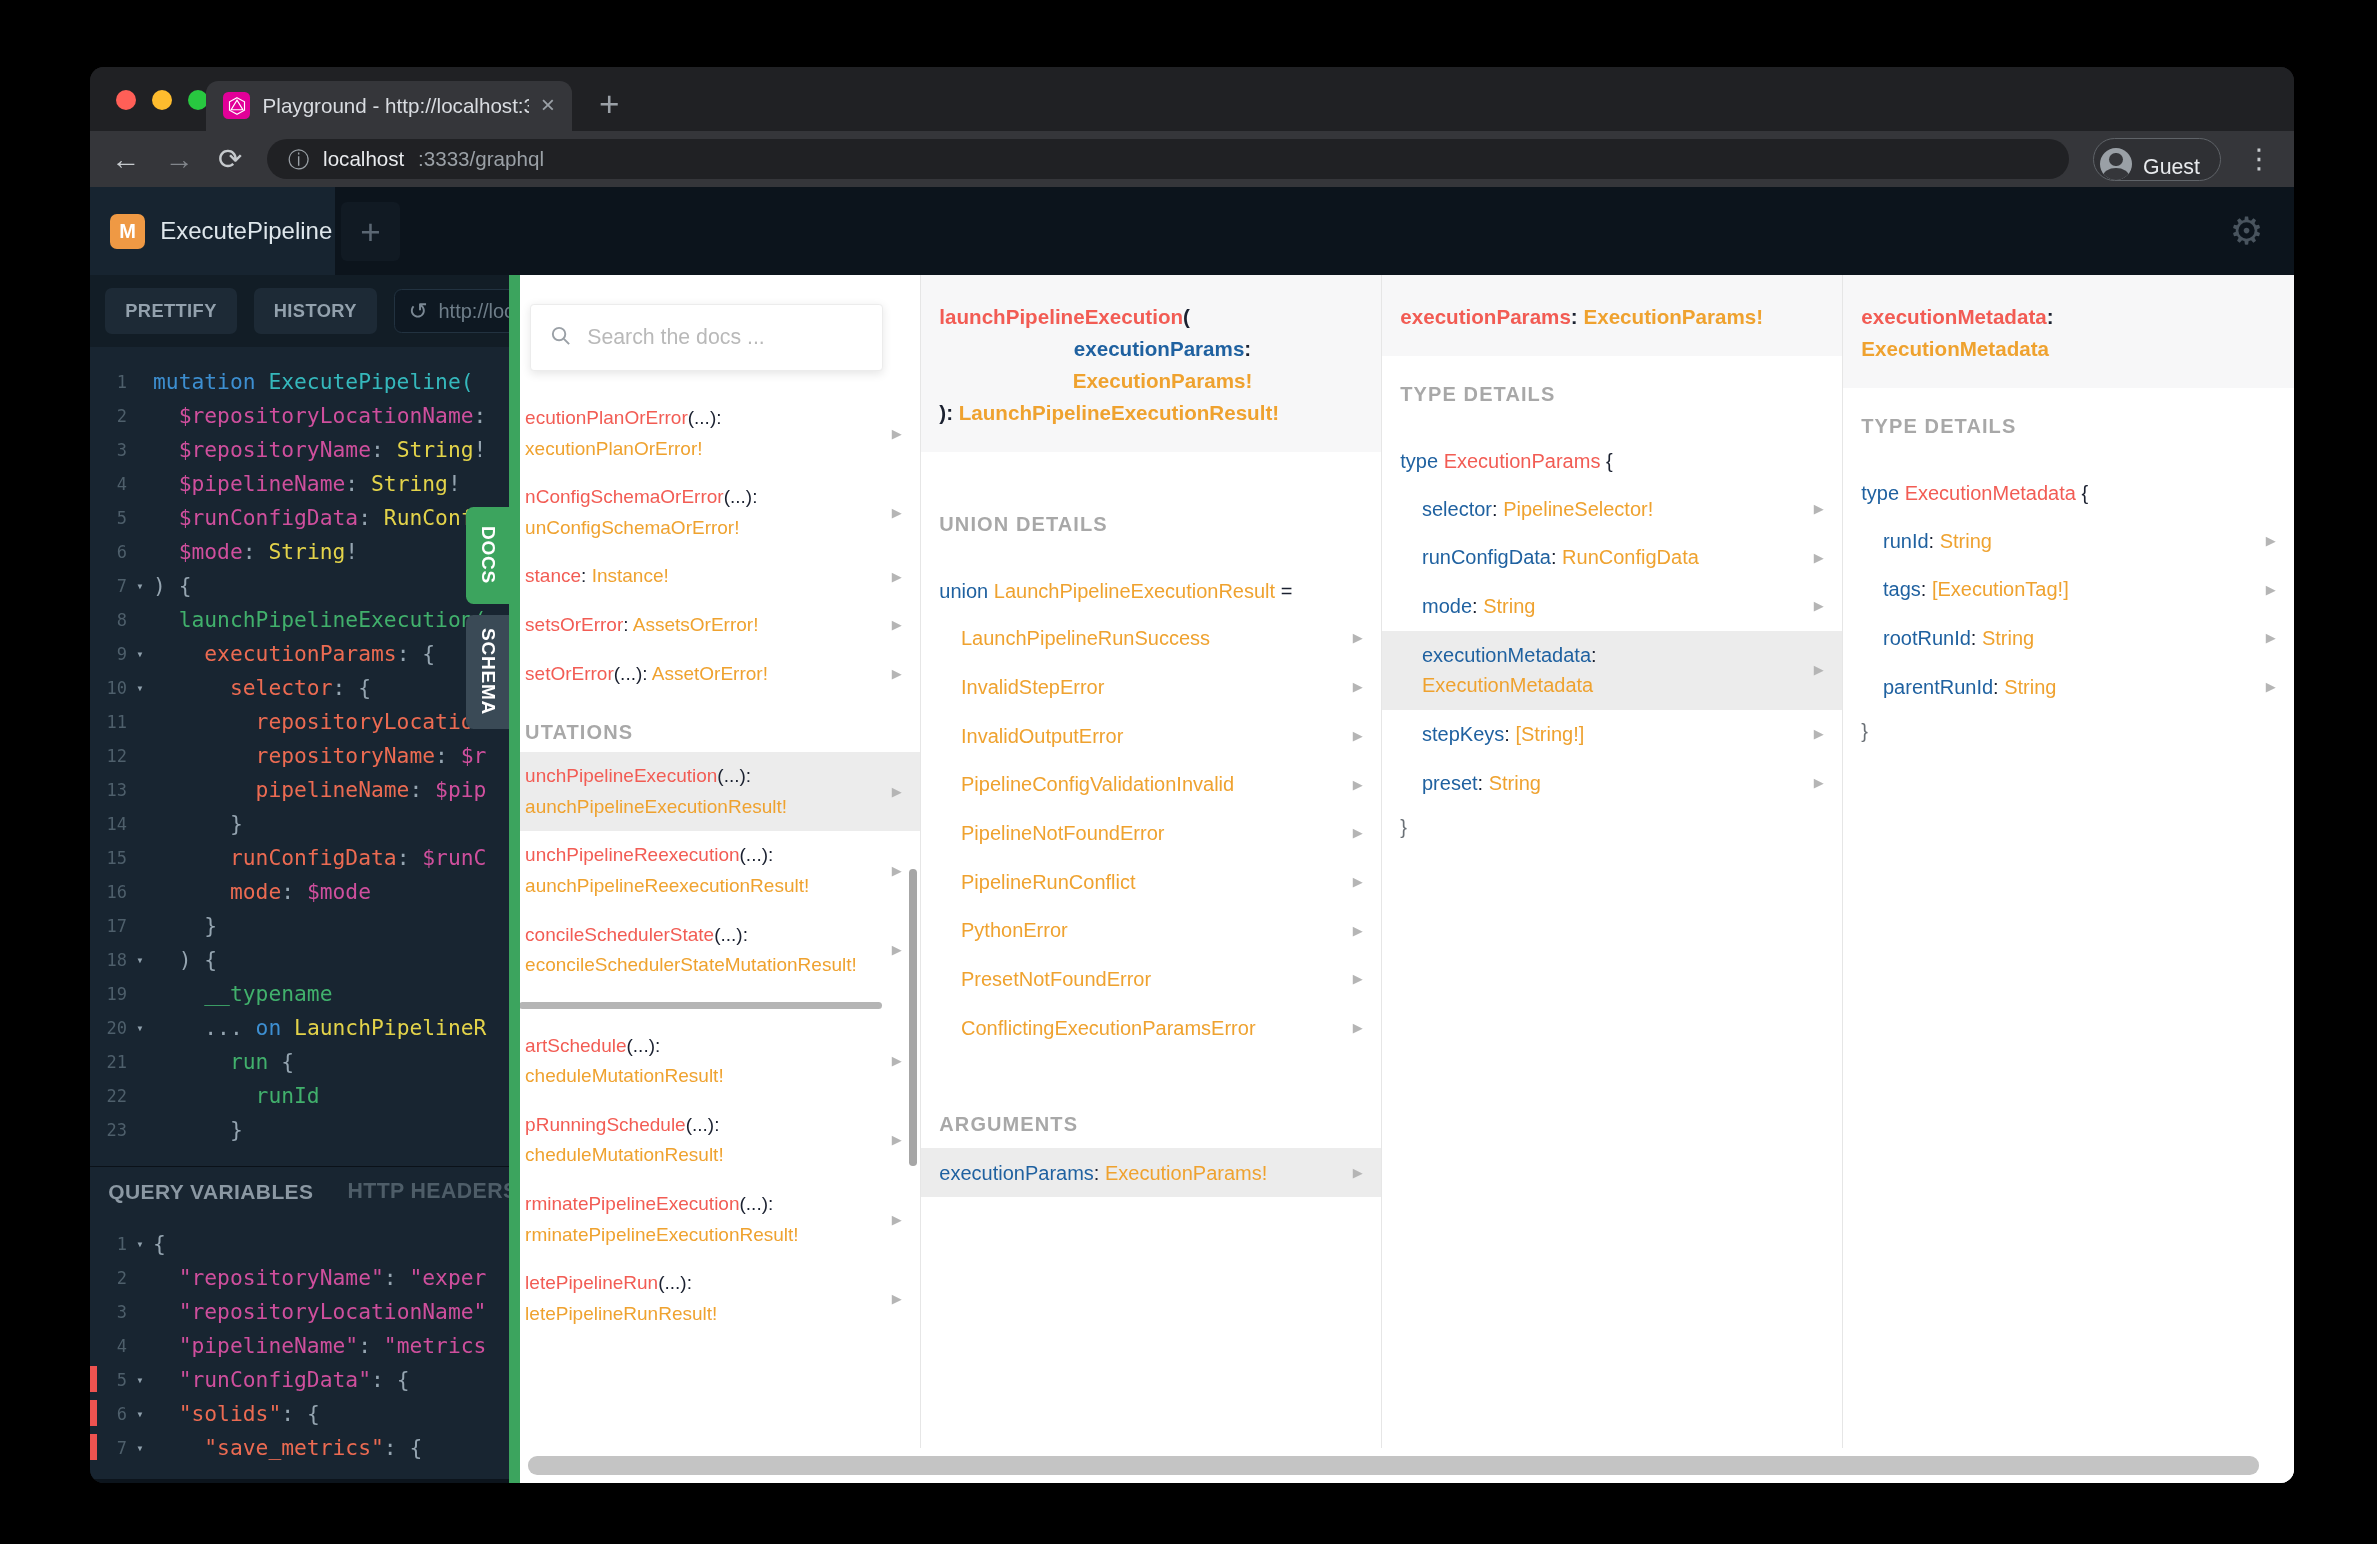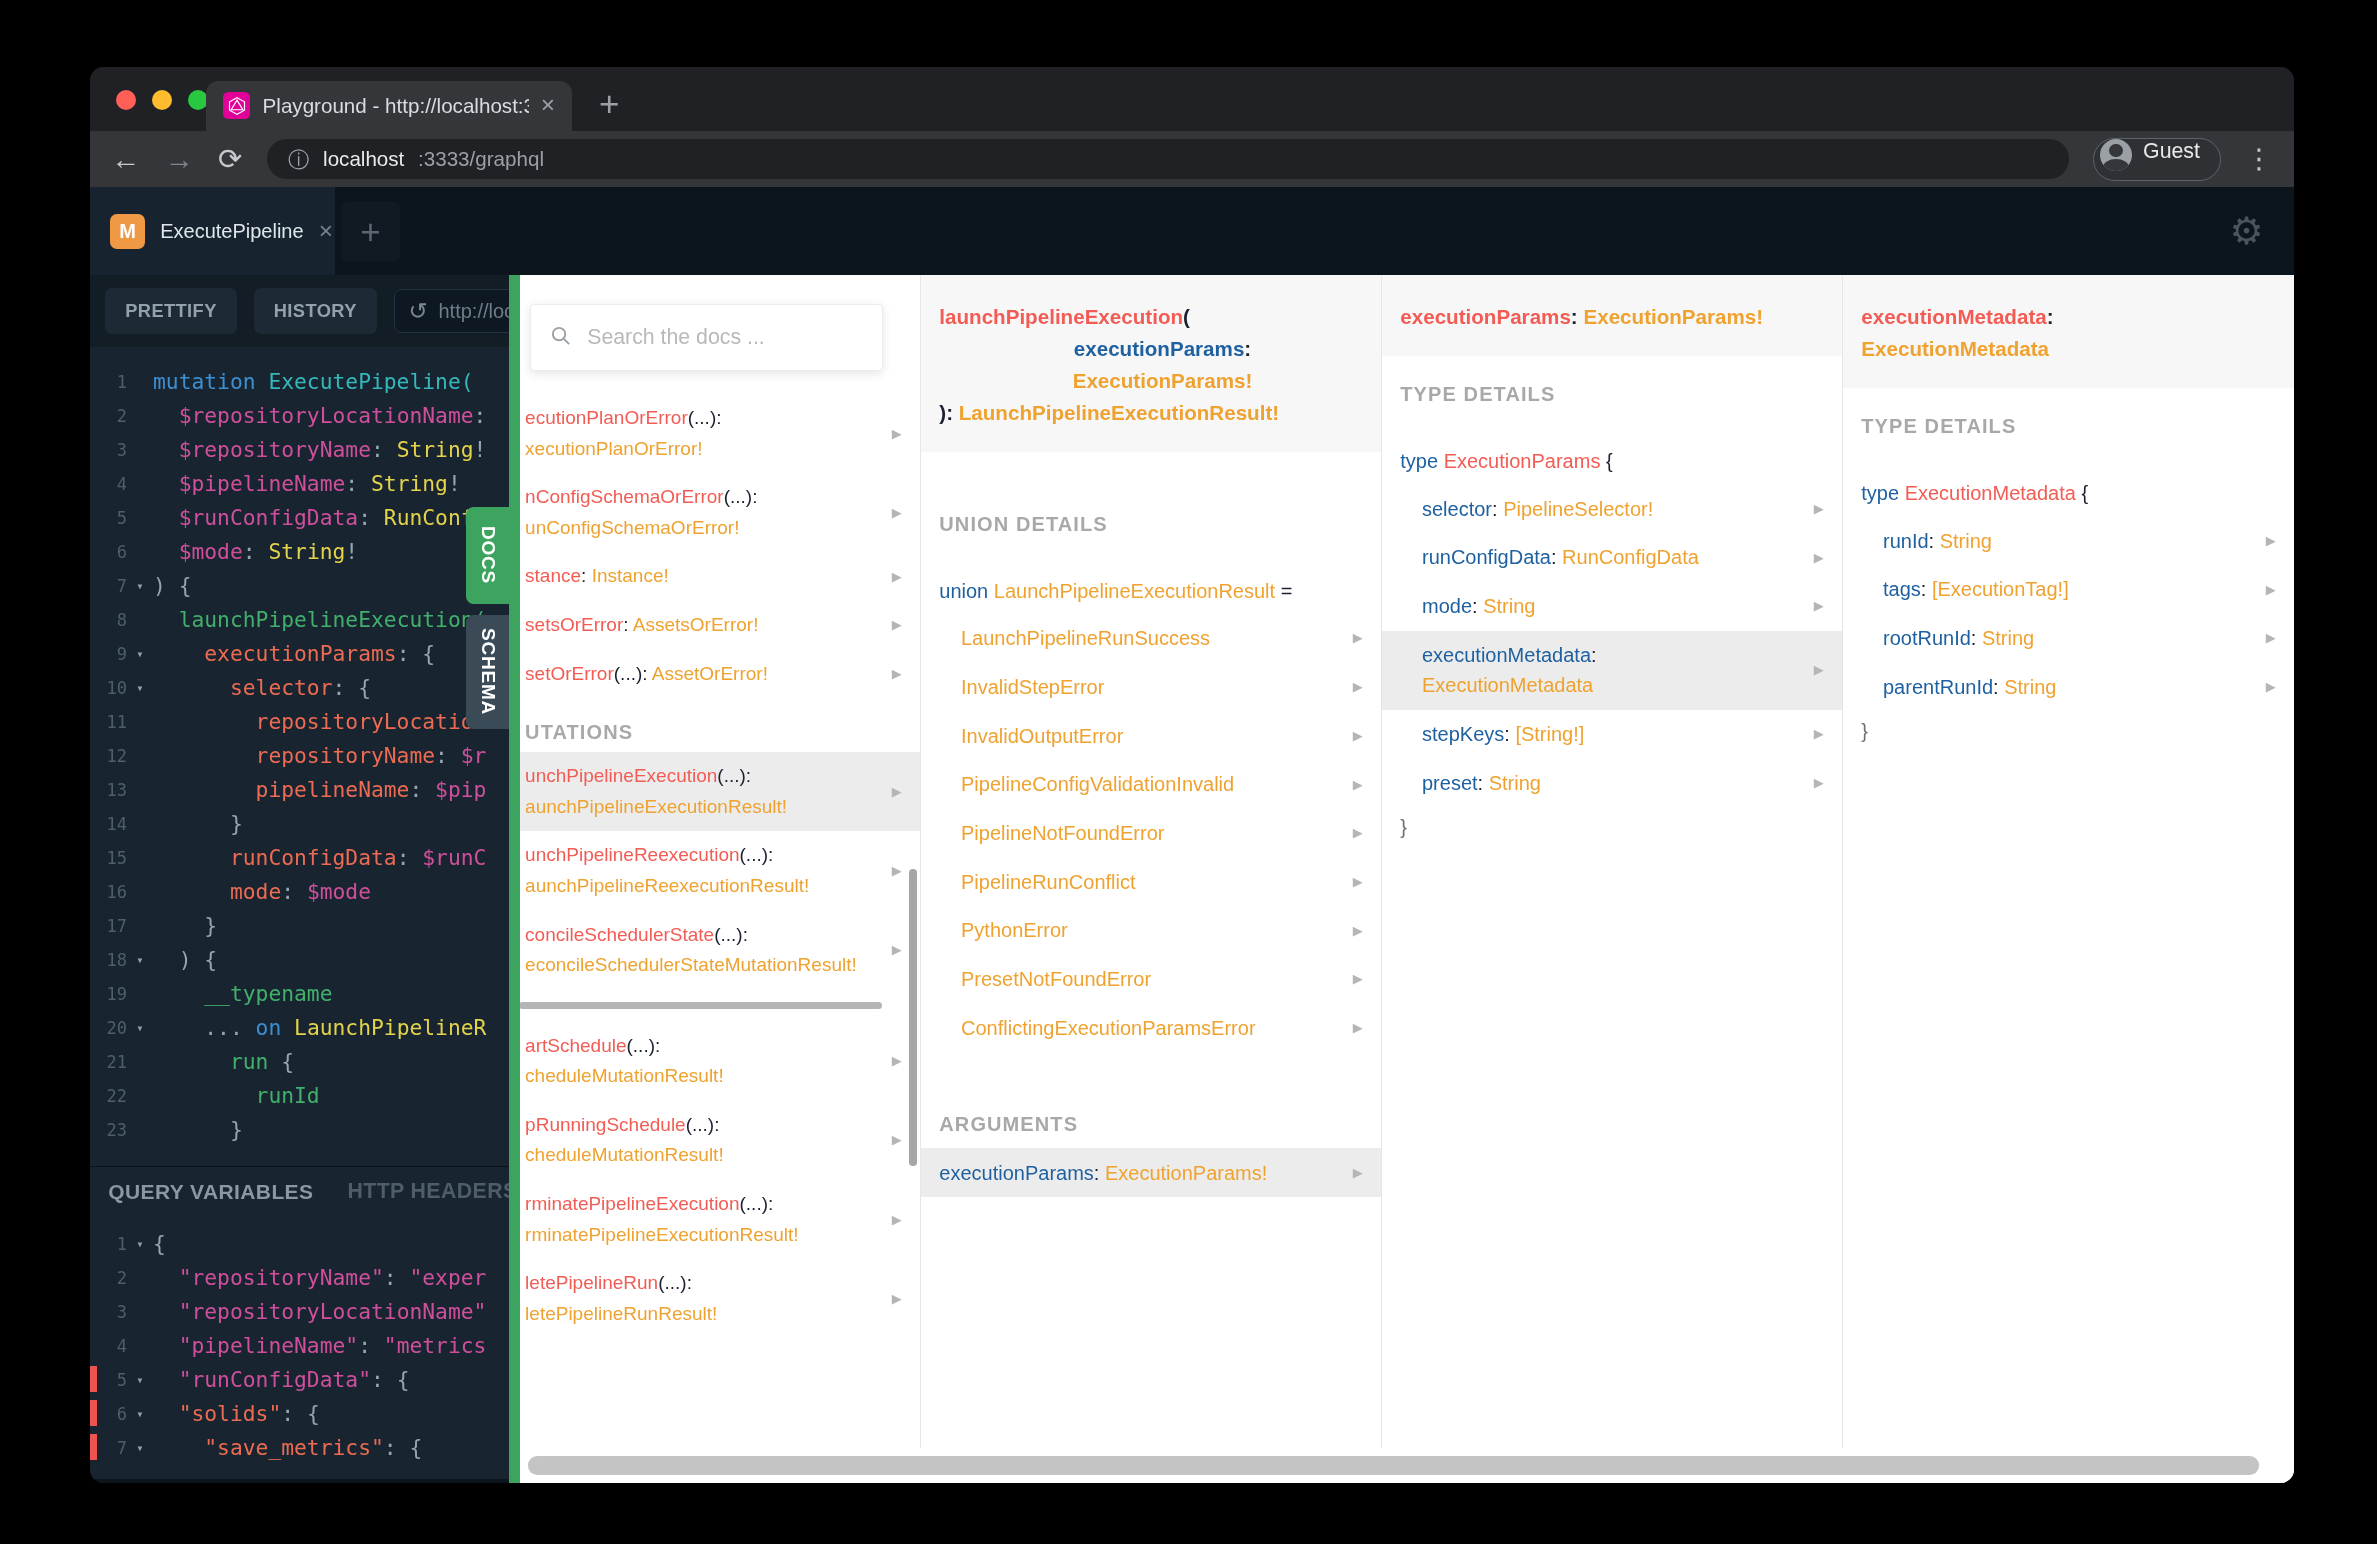--- a/index.html
+++ b/index.html
@@ -28,34 +28,34 @@
   .newtab{position:absolute;left:509px;top:17px;color:#9aa0a6;font-size:35px;font-weight:300;}
 
   .toolbar{height:56px;background:#35363a;display:flex;align-items:center;padding:0 21.3px;gap:24.4px;}
   .navic{font-size:29px;color:#c6cacd;flex:none;line-height:1;}
   .navic.dim{color:#82868b;}
   .urlpill{flex:1;height:40px;background:#202124;border-radius:20px;display:flex;align-items:center;
     padding:0 21.3px;gap:13.7px;color:#e8eaed;font-size:20.6px;min-width:0;}
   .urlpill .info{color:#9aa0a6;font-size:21.3px;}
   .urlpill .rest{color:#9aa0a6;}
   .guest{height:43px;background:#2f3034;border:1.5px solid #5f6368;border-radius:23px;display:flex;
-    align-items:flex-start;gap:11px;padding:0 20px 0 6.1px;color:#e8eaed;font-size:21.3px;flex:none;}
+    align-items:flex-end;gap:11px;padding:0 20px 0 6.1px;color:#e8eaed;font-size:21.3px;flex:none;}
   .avatar{width:32px;height:32px;border-radius:50%;background:#9aa0a6;position:relative;overflow:hidden;flex:none;}
   .avatar:before{content:"";position:absolute;left:9.1px;top:5.3px;width:13.7px;height:13.7px;border-radius:50%;background:#35363a;}
   .avatar:after{content:"";position:absolute;left:3px;top:20.6px;width:26px;height:17px;border-radius:50%;background:#35363a;}
   .menu{font-size:27.4px;color:#c6cacd;flex:none;}
 
   
   .page{position:absolute;left:0;top:120px;right:0;bottom:0;background:var(--pg-header);}
   .pg-header{position:relative;height:88px;background:var(--pg-header);}
   .pg-tab{position:absolute;left:0;top:0;width:245px;height:88px;background:#172430;display:flex;
     align-items:center;gap:15.2px;padding:0 20px;}
   .badge{width:35px;height:35px;border-radius:6.9px;background:var(--badge);color:#fff;font-weight:700;
     font-size:20px;display:flex;align-items:center;justify-content:center;flex:none;}
-  .pg-tab .t{color:#dfe7ec;font-size:20px;flex:1;white-space:nowrap;}
+  .pg-tab .t{color:#dfe7ec;font-size:24px;flex:1;white-space:nowrap;}
   .pg-tab .x{color:#76838e;font-size:24.4px;}
   .pg-plus{position:absolute;left:251px;top:15.2px;width:59px;height:59px;border-radius:6.1px;background:#111a23;
     color:#5b6773;font-size:35px;display:flex;align-items:center;justify-content:center;font-weight:300;}
   .gear{position:absolute;right:30.5px;top:50%;transform:translateY(-50%);font-size:38px;color:#49545e;}
 
   .content{position:absolute;left:0;top:88px;right:0;bottom:0;}
 
   
   .editor{position:absolute;left:0;top:0;bottom:4px;width:426px;background:var(--editor-bg);overflow:hidden;}
   .ed-toolbar{height:72px;background:#121d26;display:flex;align-items:center;gap:17px;padding:0 15.2px;overflow:hidden;}

